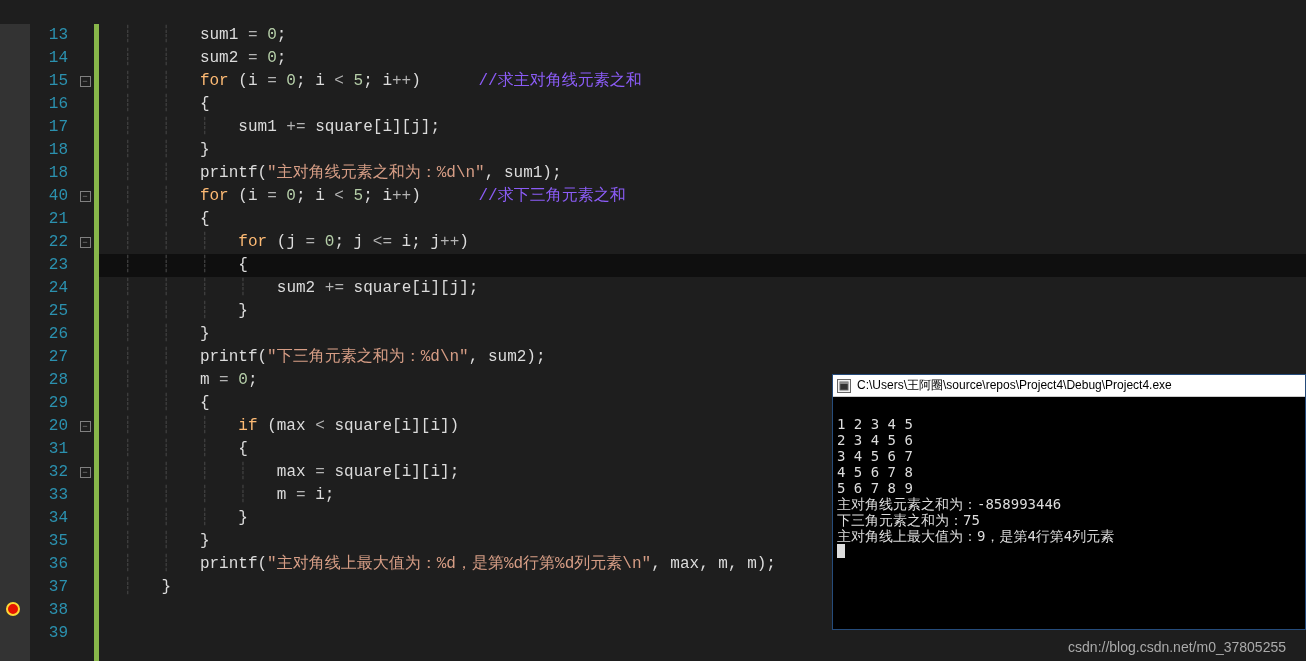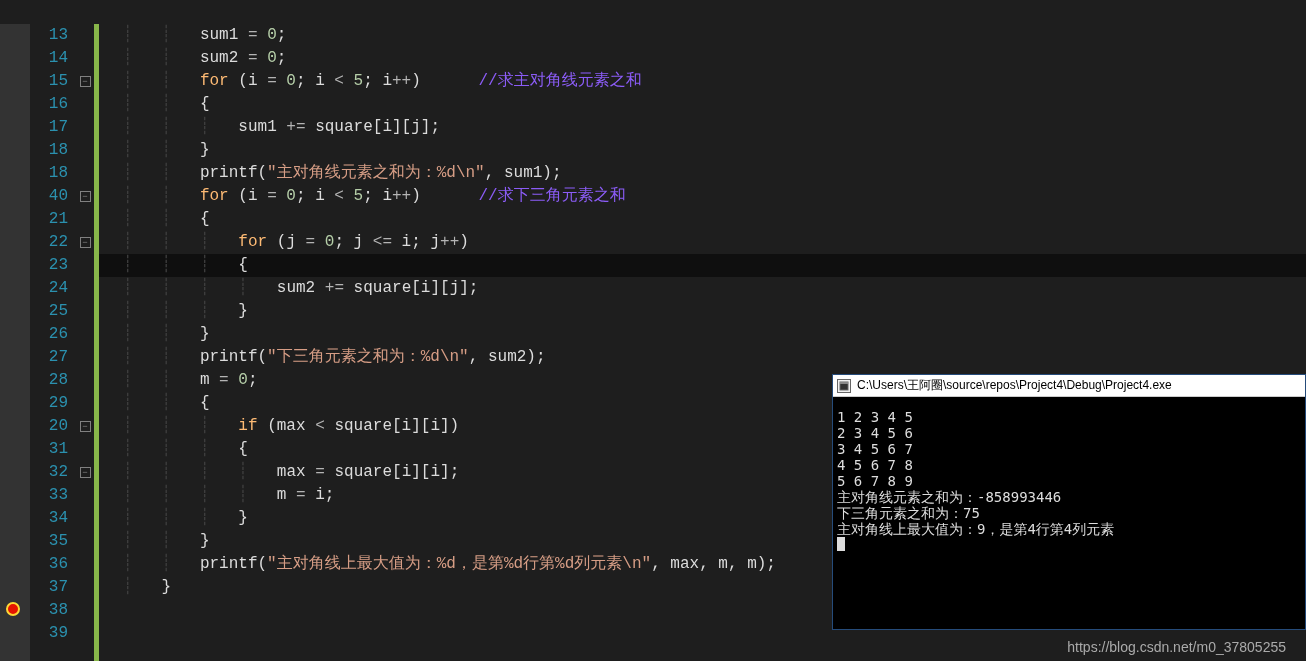--- a/index.html
+++ b/index.html
@@ -83,21 +83,21 @@
 .console-icon {
   width:14px; height:14px; border:1px solid #666;
   margin-right:6px; background:#f0f0f0;
   display:flex; align-items:center; justify-content:center;
 }
 .console-icon svg { width:10px; height:10px; }
 .console-body {
   flex:1; background:#000; color:#ddd;
   font-family:"NSimSun","SimSun",monospace;
   font-size:14px; line-height:16px;
-  padding:12px 4px;
+  padding:19px 4px;
   white-space:pre;
 }
 .console-cursor {
   display:inline-block; width:8px; height:14px; background:#ddd;
 }
 .watermark {
   position:absolute; right:20px; bottom:6px;
   color:#aaa; font-size:14px;
   font-family:Arial,sans-serif;
 }
@@ -254,13 +254,13 @@
 2 3 4 5 6
 3 4 5 6 7
 4 5 6 7 8
 5 6 7 8 9
 主对角线元素之和为：-858993446
 下三角元素之和为：75
 主对角线上最大值为：9，是第4行第4列元素</span>
 <span class="console-cursor"></span></div>
 </div>
 
-<div class="watermark">https://blog.csdn.net/m0_37805255</div>
+<div class="watermark">csdn://blog.csdn.net/m0_37805255</div>
 
 </body></html>

